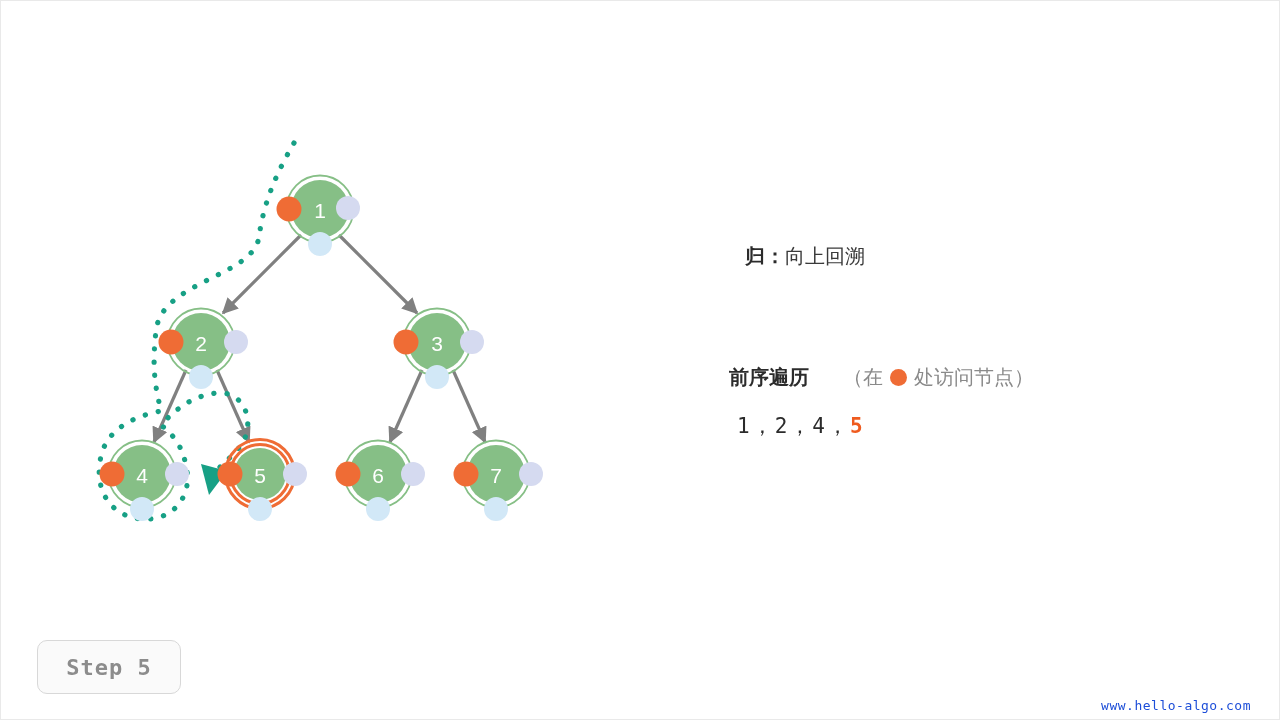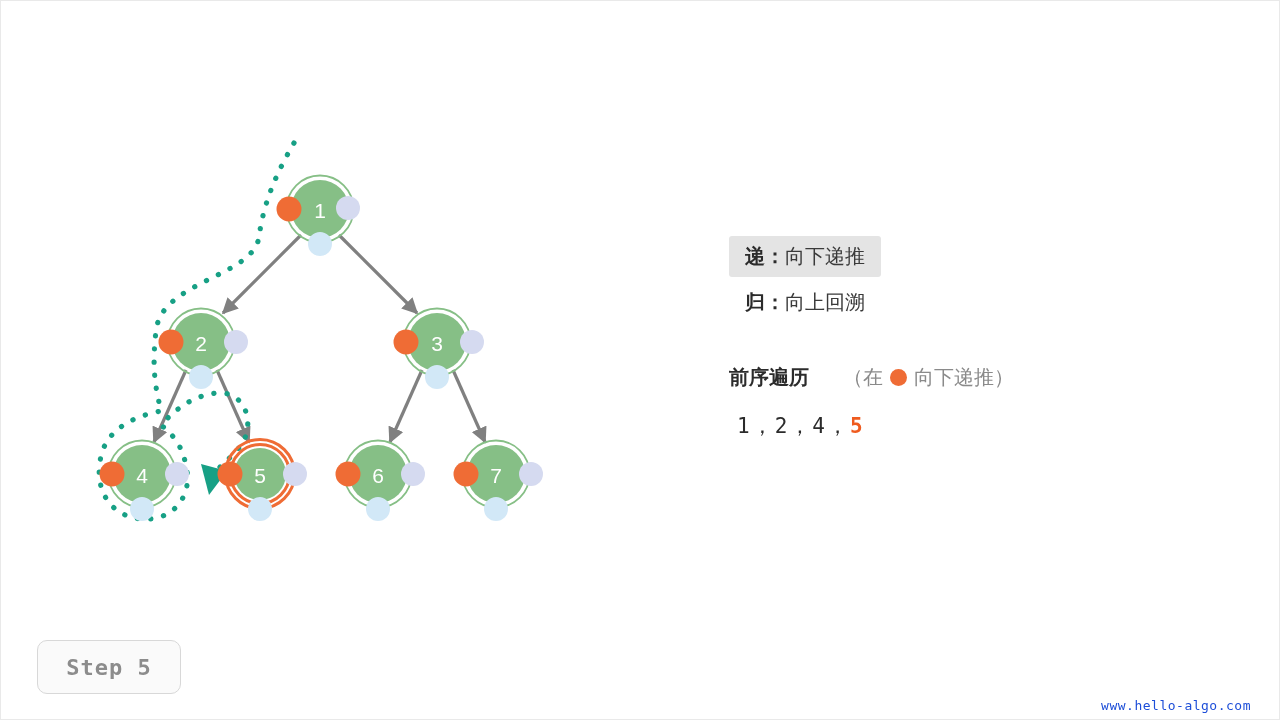--- a/index.html
+++ b/index.html
@@ -192,33 +192,30 @@
       <circle cx="495" cy="473" r="29" fill="#86bf86"></circle>
       <circle cx="495" cy="508" r="12" fill="#d2e8f7"></circle>
       <circle cx="530" cy="473" r="12" fill="#d5daf0"></circle>
       <circle cx="465" cy="473" r="12.5" fill="#ef6c35"></circle>
       <text class="nodenum" x="495" y="474">7</text>
     </g>
   </svg>
 
   <div class="legend">
     <div class="leg-row">
-      <span class="leg-line leg-hl"><b class="leg-key">递：</b><span class="leg-val">向下递推</span></span>
-    </div>
-    <div class="leg-row">
       <span class="leg-line leg-plain"><b class="leg-key">归：</b><span class="leg-val">向上回溯</span></span>
     </div>
   </div>
 
   <div class="trav">
     <span class="trav-title">前序遍历</span>
     <span class="trav-note">
       <span>（在</span>
       <span class="dot-inline"></span>
-      <span>向下递推）</span>
+      <span>处访问节点）</span>
     </span>
   </div>
 
   <div class="seq">
     <span>1，2，4，</span><span class="cur">5</span>
   </div>
 
   <div class="step-badge">Step 5</div>
 
   <div class="footer">www.hello-algo.com</div>

